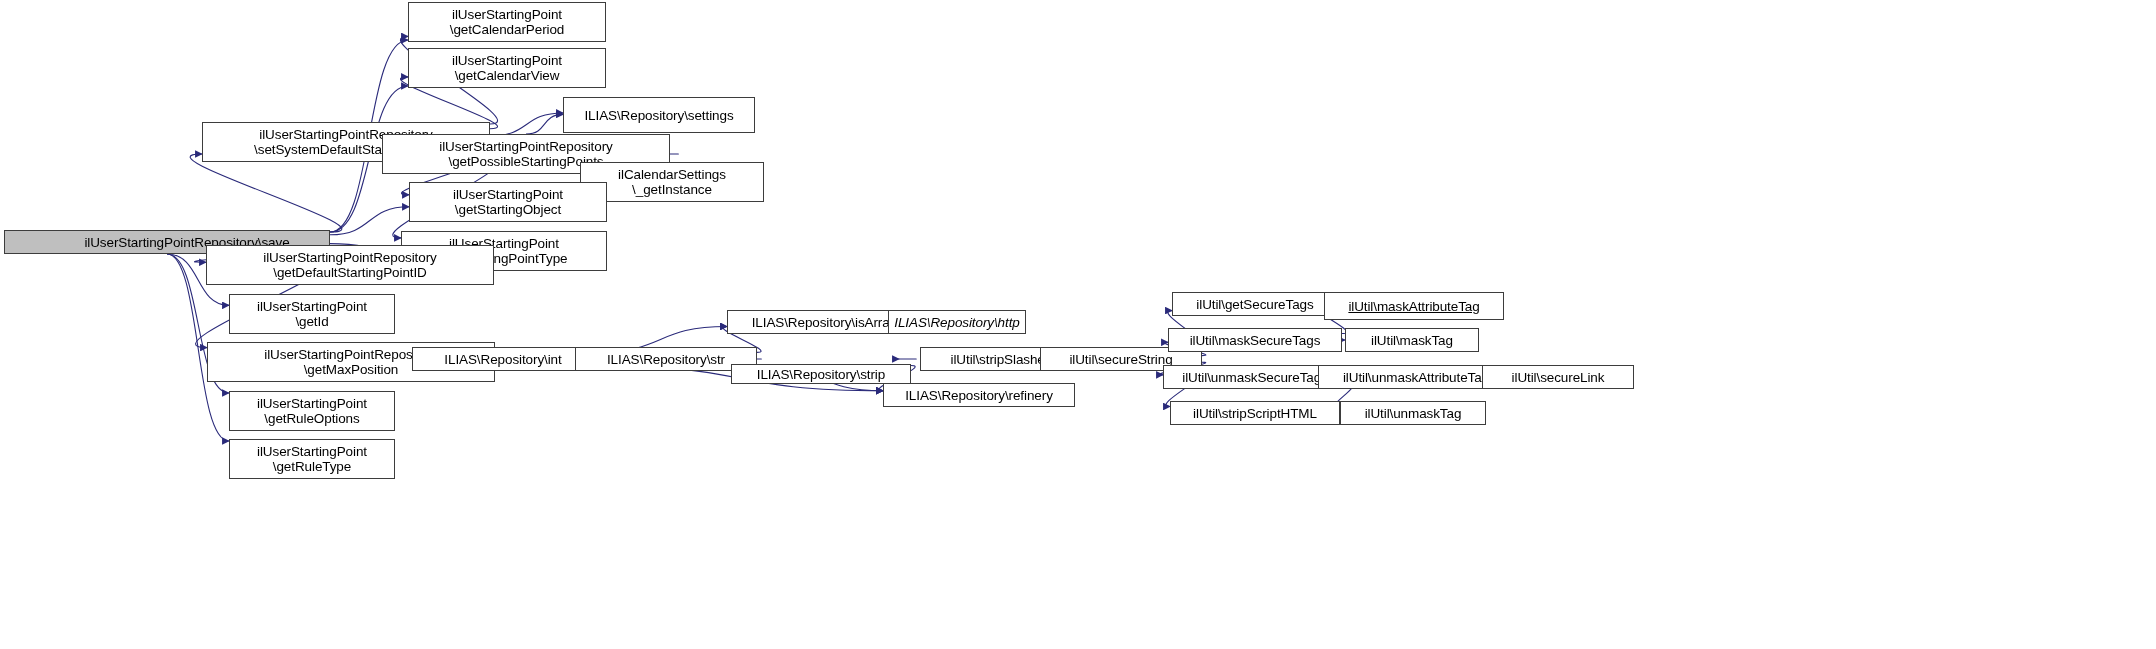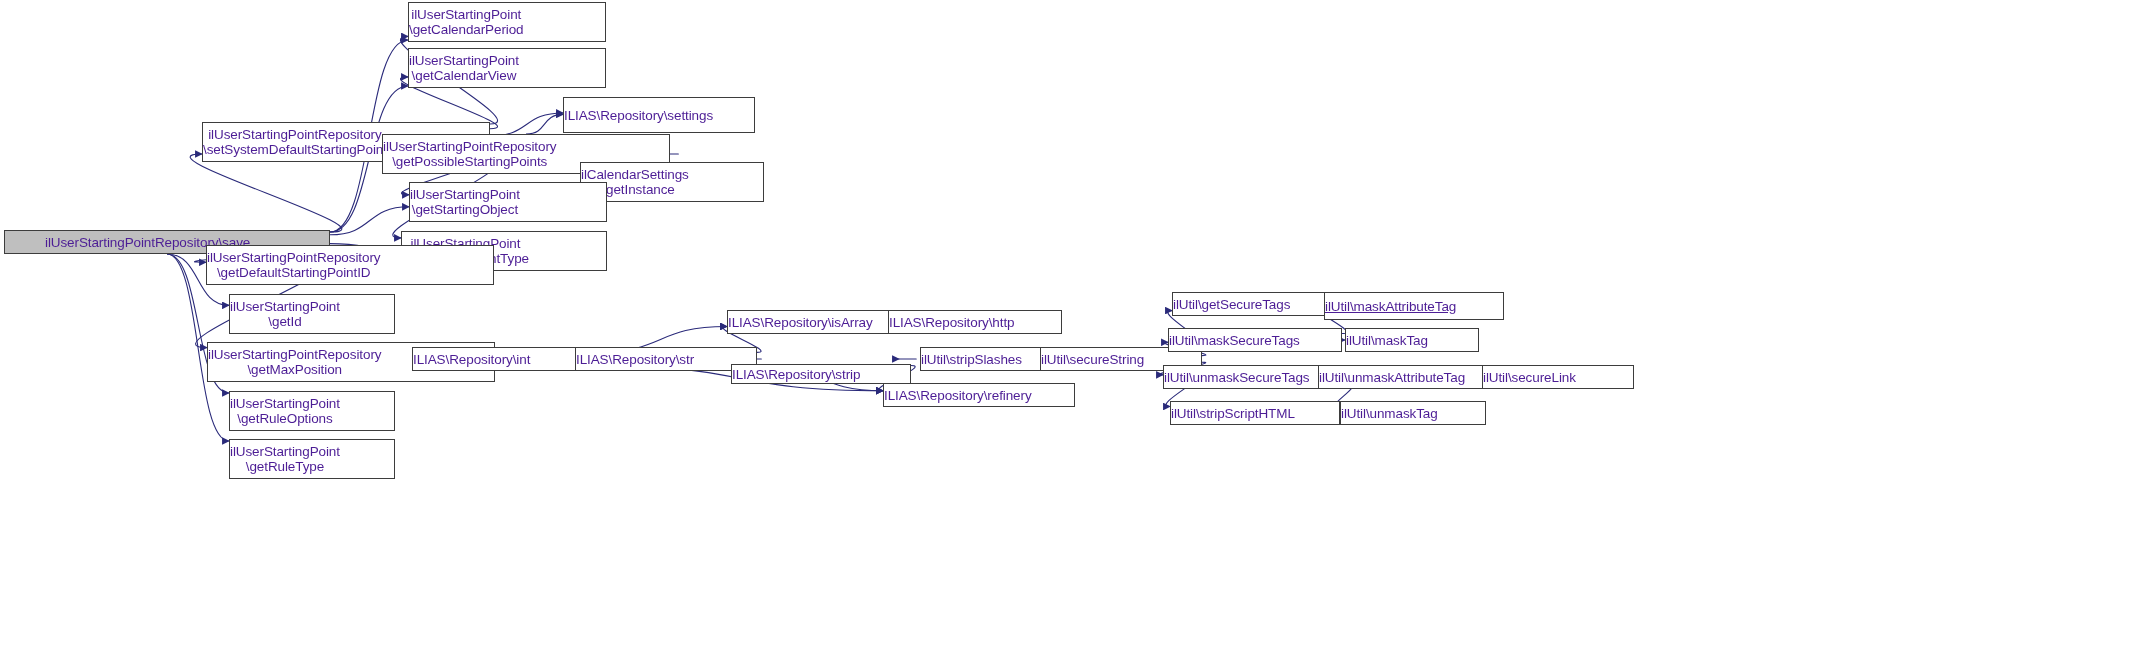--- a/index.html
+++ b/index.html
@@ -21,23 +21,24 @@
     top: 0;
     width: 2156px;
     height: 649px;
     pointer-events: none;
   }
   .node {
     position: absolute;
     box-sizing: border-box;
     border: 1px solid #3d3d3d;
     background: #ffffff;
-    color: #4c1d95;
+    color: #000000;
     display: flex;
     align-items: center;
+    justify-content: center;
     text-align: center;
     font-size: 13.5px;
     line-height: 15px;
     letter-spacing: -0.1px;
     white-space: pre;
     z-index: 2;
   }
   .node.root {
     background: #bfbfbf;
     border: 1px solid #404040;
@@ -122,21 +123,21 @@
 \getId</span></div>
       <div class="node" style="left: 207px; top: 342px; width: 288px; height: 40px; background: rgb(255, 255, 255); border-color: rgb(61, 61, 61);"><span class="node-label">ilUserStartingPointRepository
 \getMaxPosition</span></div>
       <div class="node" style="left: 229px; top: 391px; width: 166px; height: 40px; background: rgb(255, 255, 255); border-color: rgb(61, 61, 61);"><span class="node-label">ilUserStartingPoint
 \getRuleOptions</span></div>
       <div class="node" style="left: 229px; top: 439px; width: 166px; height: 40px; background: rgb(255, 255, 255); border-color: rgb(61, 61, 61);"><span class="node-label">ilUserStartingPoint
 \getRuleType</span></div>
       <div class="node" style="left: 412px; top: 347px; width: 182px; height: 24px; background: rgb(255, 255, 255); border-color: rgb(61, 61, 61);"><span class="node-label">ILIAS\Repository\int</span></div>
       <div class="node" style="left: 575px; top: 347px; width: 182px; height: 24px; background: rgb(255, 255, 255); border-color: rgb(61, 61, 61);"><span class="node-label">ILIAS\Repository\str</span></div>
       <div class="node" style="left: 727px; top: 310px; width: 194px; height: 24px; background: rgb(255, 255, 255); border-color: rgb(61, 61, 61);"><span class="node-label">ILIAS\Repository\isArray</span></div>
-      <div class="node" style="left: 888px; top: 310px; width: 174px; height: 24px; background: rgb(255, 255, 255); border-color: rgb(61, 61, 61);"><span class="node-label">ILIAS\Repository\http</span></div>
+      <div class="node" style="left: 888px; top: 310px; width: 138px; height: 24px; background: rgb(255, 255, 255); border-color: rgb(61, 61, 61); font-style: italic;"><span class="node-label">ILIAS\Repository\http</span></div>
       <div class="node" style="left: 731px; top: 332px; width: 180px; height: 20px; background: rgb(255, 255, 255); border-color: rgb(61, 61, 61); margin-top: 32px;"><span class="node-label">ILIAS\Repository\strip</span></div>
       <div class="node" style="left: 899px; top: 347px; width: 162px; height: 24px; background: rgb(255, 255, 255); border-color: rgb(61, 61, 61); margin-left: 21px;"><span class="node-label">ilUtil\stripSlashes</span></div>
       <div class="node" style="left: 883px; top: 383px; width: 192px; height: 24px; background: rgb(255, 255, 255); border-color: rgb(61, 61, 61);"><span class="node-label">ILIAS\Repository\refinery</span></div>
       <div class="node" style="left: 1040px; top: 347px; width: 162px; height: 24px; background: rgb(255, 255, 255); border-color: rgb(61, 61, 61);"><span class="node-label">ilUtil\secureString</span></div>
       <div class="node" style="left: 1172px; top: 292px; width: 166px; height: 24px; background: rgb(255, 255, 255); border-color: rgb(61, 61, 61);"><span class="node-label">ilUtil\getSecureTags</span></div>
       <div class="node" style="left: 1168px; top: 328px; width: 174px; height: 24px; background: rgb(255, 255, 255); border-color: rgb(61, 61, 61);"><span class="node-label">ilUtil\maskSecureTags</span></div>
       <div class="node" style="left: 1163px; top: 365px; width: 184px; height: 24px; background: rgb(255, 255, 255); border-color: rgb(61, 61, 61);"><span class="node-label">ilUtil\unmaskSecureTags</span></div>
       <div class="node" style="left: 1170px; top: 401px; width: 170px; height: 24px; background: rgb(255, 255, 255); border-color: rgb(61, 61, 61);"><span class="node-label">ilUtil\stripScriptHTML</span></div>
       <div class="node" style="left: 1324px; top: 292px; width: 180px; height: 28px; background: rgb(255, 255, 255); border-color: rgb(61, 61, 61); text-decoration: underline;"><span class="node-label">ilUtil\maskAttributeTag</span></div>
       <div class="node" style="left: 1345px; top: 328px; width: 134px; height: 24px; background: rgb(255, 255, 255); border-color: rgb(61, 61, 61);"><span class="node-label">ilUtil\maskTag</span></div>

